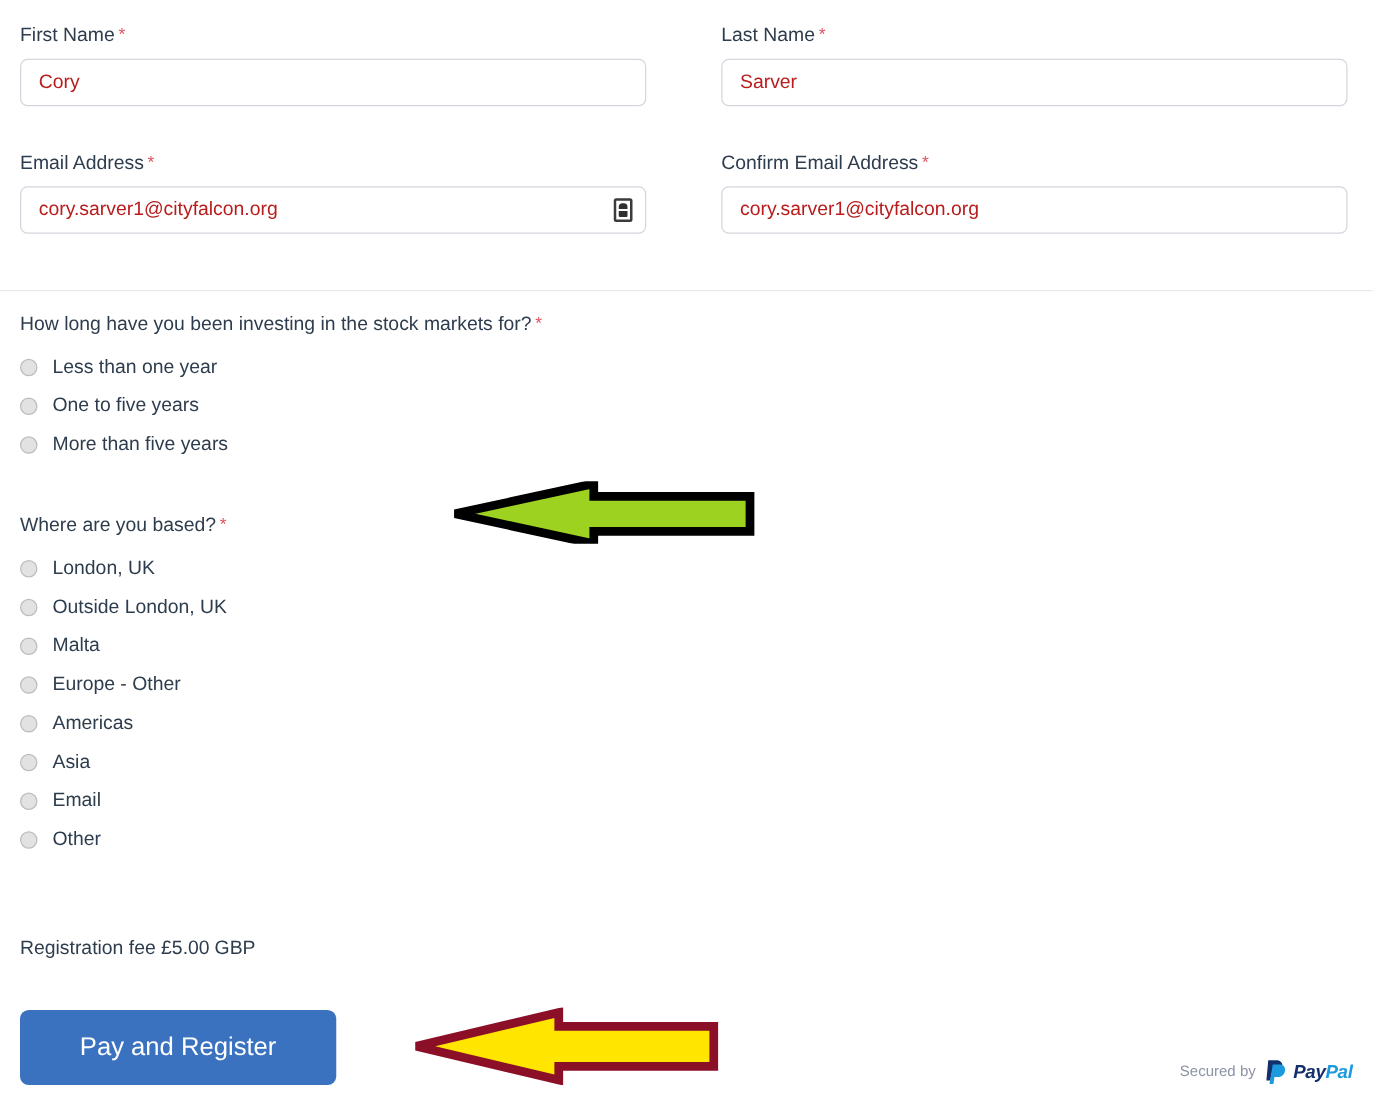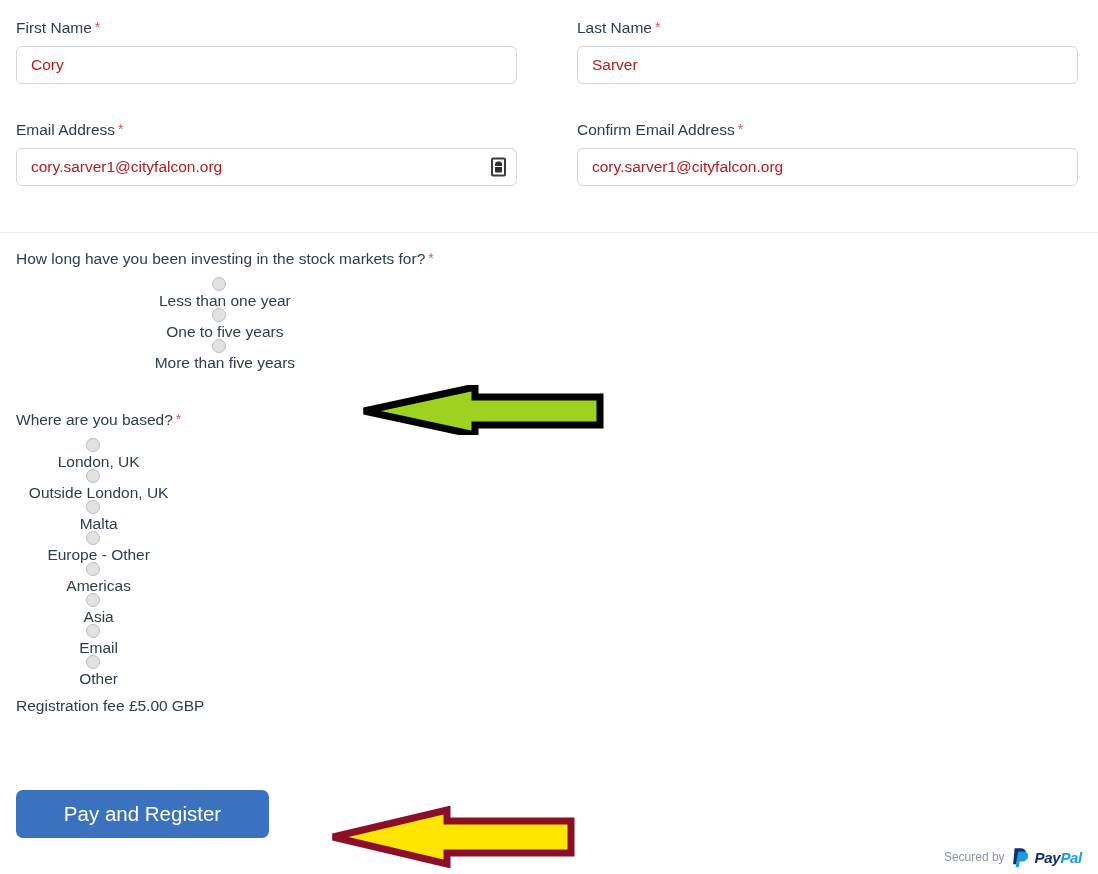--- a/index.html
+++ b/index.html
@@ -110,54 +110,53 @@
     line-height: 20px;
     margin: 0 0 8px 0;
     white-space: nowrap;
   }
   .radio-list { margin: 0; padding: 0; list-style: none; }
   .radio-row {
     display: flex;
     align-items: center;
     height: 31px;
     white-space: nowrap;
-    flex-direction: column;
   }
   .radio-mark {
     width: 14px;
     height: 14px;
     border-radius: 50%;
     background: #e2e2e2;
     border: 1px solid #bdbdbd;
     flex: 0 0 auto;
     margin-right: 12px;
   }
   .radio-text {
     font-size: 15.5px;
     color: #2e3d4d;
     line-height: 20px;
   }
 
   
   .fee-line {
     position: absolute;
     left: 16px;
-    top: 697px;
+    top: 750px;
     font-size: 15.5px;
     color: #2e3d4d;
     white-space: nowrap;
   }
   .fee-line .gap { display: inline-block; width: 4px; }
 
   .pay-button {
     position: absolute;
     left: 16px;
-    top: 790px;
+    top: 808px;
     width: 253px;
-    height: 48px;
+    height: 60px;
     border: none;
     border-radius: 7px;
     background: #3a72c0;
     color: #ffffff;
     font-family: "Liberation Sans", sans-serif;
     font-size: 20.5px;
     cursor: pointer;
     padding: 0;
   }
 

